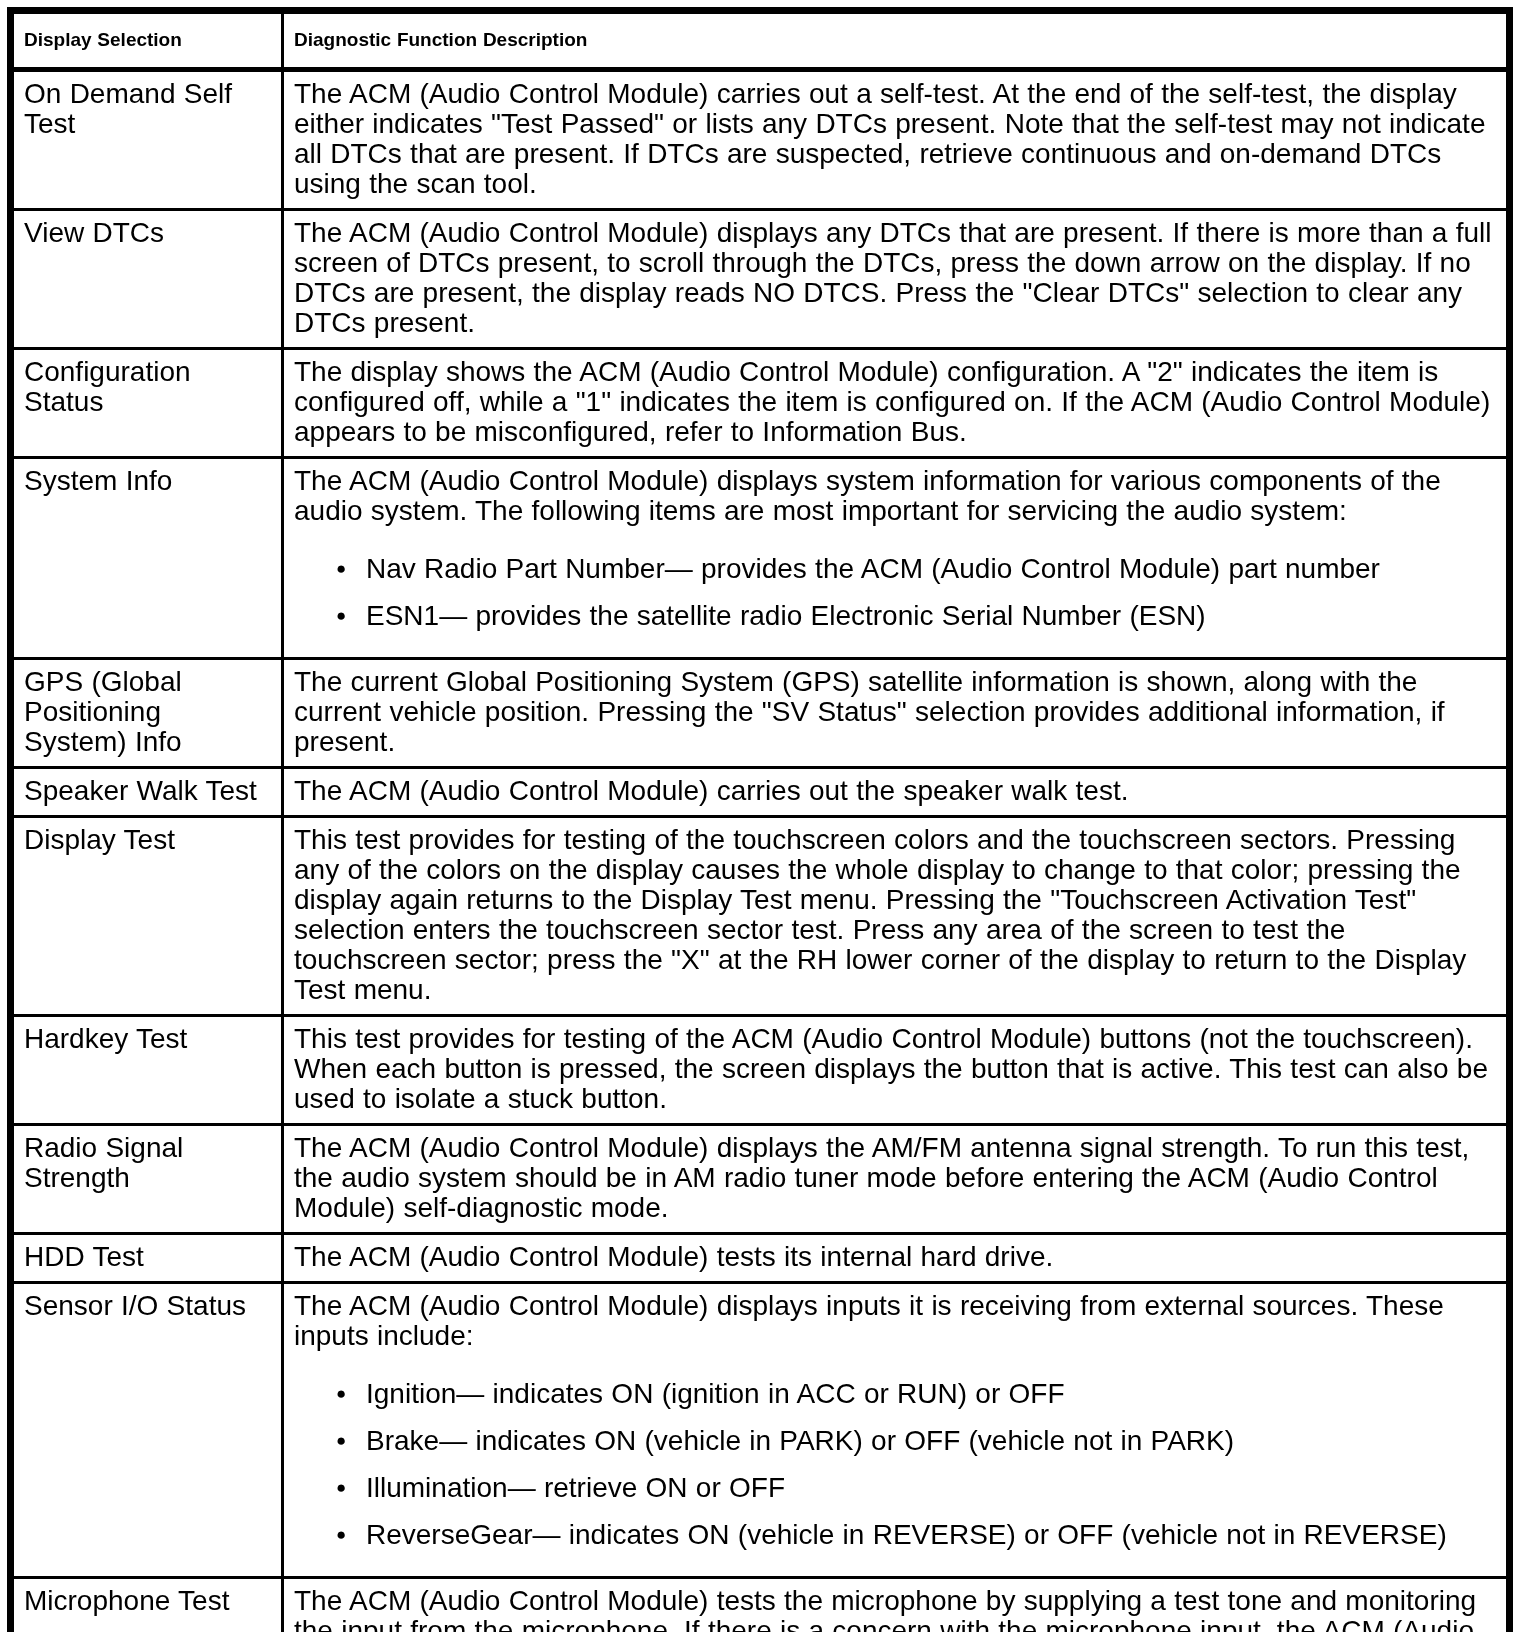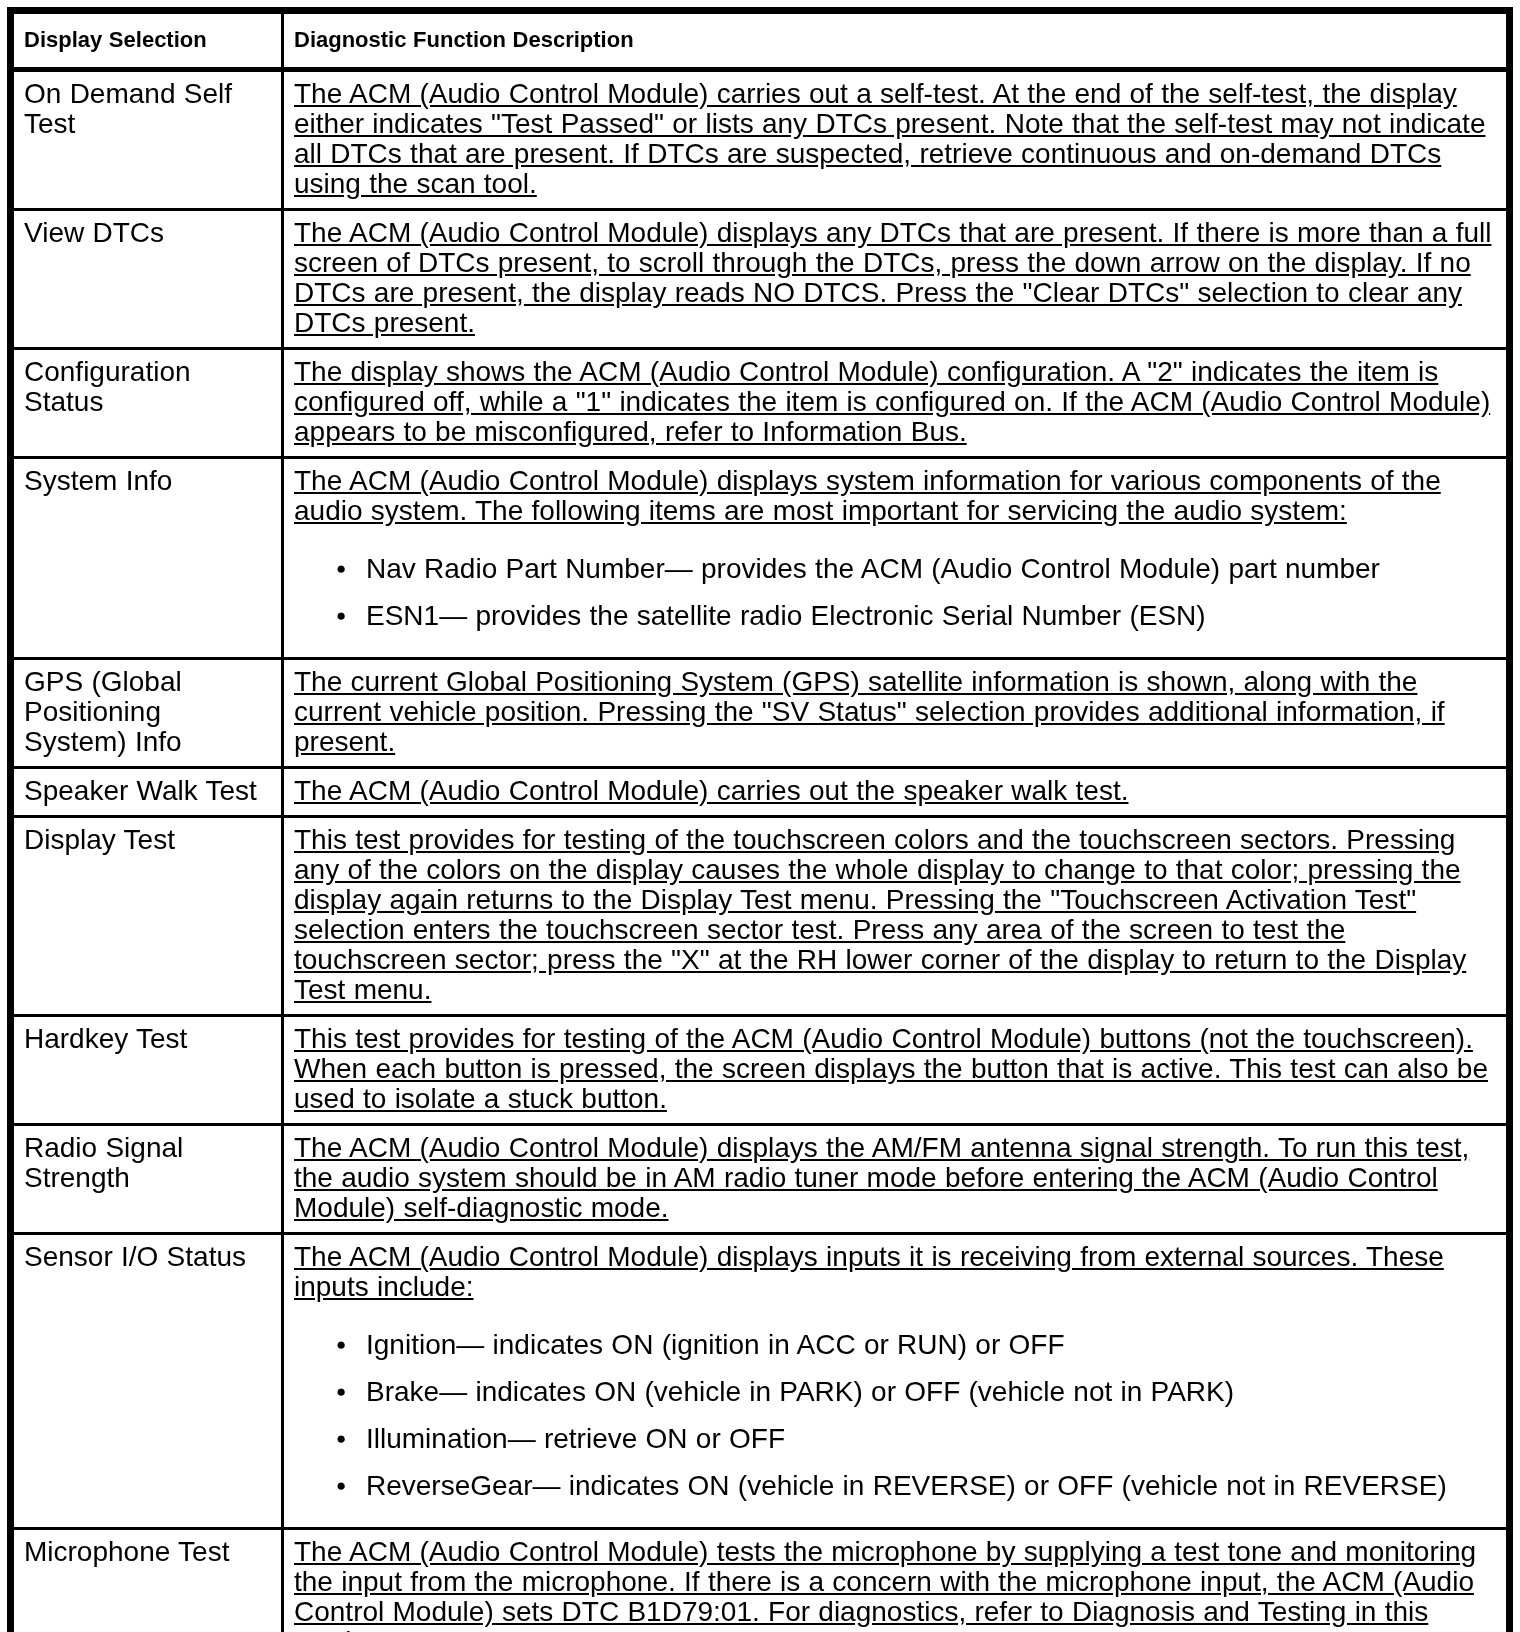--- a/index.html
+++ b/index.html
@@ -28,29 +28,28 @@
     border: 3px solid #000000;
     vertical-align: top;
     text-align: left;
     padding: 7px 12px 9px 10px;
     font-size: 28px;
     line-height: 30px;
     word-spacing: 0.5px;
     overflow: hidden;
   }
   th {
-    font-size: 22px;
+    font-size: 19px;
     font-weight: bold;
     padding-top: 11px;
     padding-bottom: 12px;
     border-bottom: 5px solid #000000;
   }
   td p {
     margin: 0;
-    text-decoration: underline;
   }
   ul.bullets {
     list-style: none;
     margin: 28px 0 6px 0;
     padding: 0 0 0 42px;
   }
   ul.bullets li {
     position: relative;
     padding-left: 30px;
     margin-bottom: 17px;
@@ -132,20 +131,26 @@
             <p>This test provides for testing of the ACM (Audio Control Module) buttons (not the touchscreen). When each button is pressed, the screen displays the button that is active. This test can also be used to isolate a stuck button.</p>
           </td>
       </tr>
       <tr>
         <td>Radio Signal Strength</td>
         <td>
             <p>The ACM (Audio Control Module) displays the AM/FM antenna signal strength. To run this test, the audio system should be in AM radio tuner mode before entering the ACM (Audio Control Module) self-diagnostic mode.</p>
           </td>
       </tr>
       <tr>
+        <td>HDD Test</td>
+        <td>
+            <p>The ACM (Audio Control Module) tests its internal hard drive.</p>
+          </td>
+      </tr>
+      <tr>
         <td>Sensor I/O Status</td>
         <td>
           <p>The ACM (Audio Control Module) displays inputs it is receiving from external sources. These inputs include:</p>
           <ul class="bullets">
             <li>Ignition— indicates ON (ignition in ACC or RUN) or OFF</li>
             <li>Brake— indicates ON (vehicle in PARK) or OFF (vehicle not in PARK)</li>
             <li>Illumination— retrieve ON or OFF</li>
             <li>ReverseGear— indicates ON (vehicle in REVERSE) or OFF (vehicle not in REVERSE)</li>
           </ul>
         </td>

